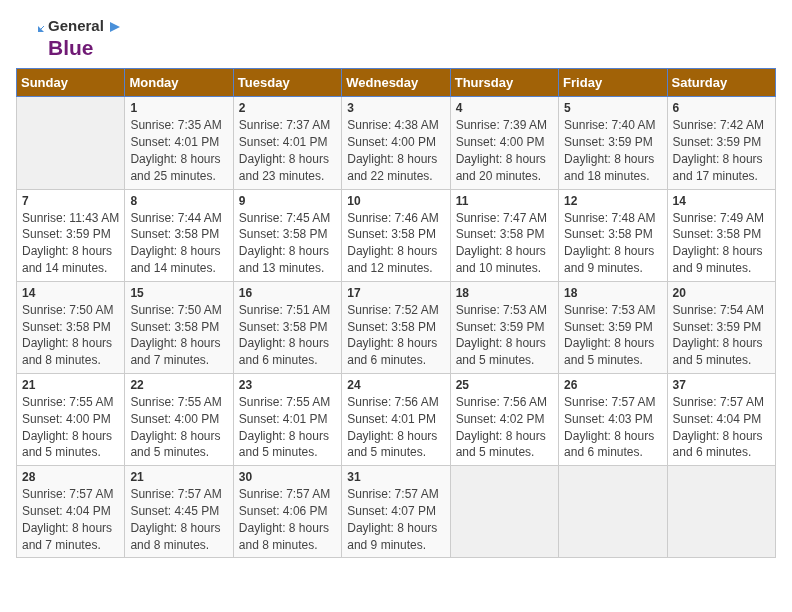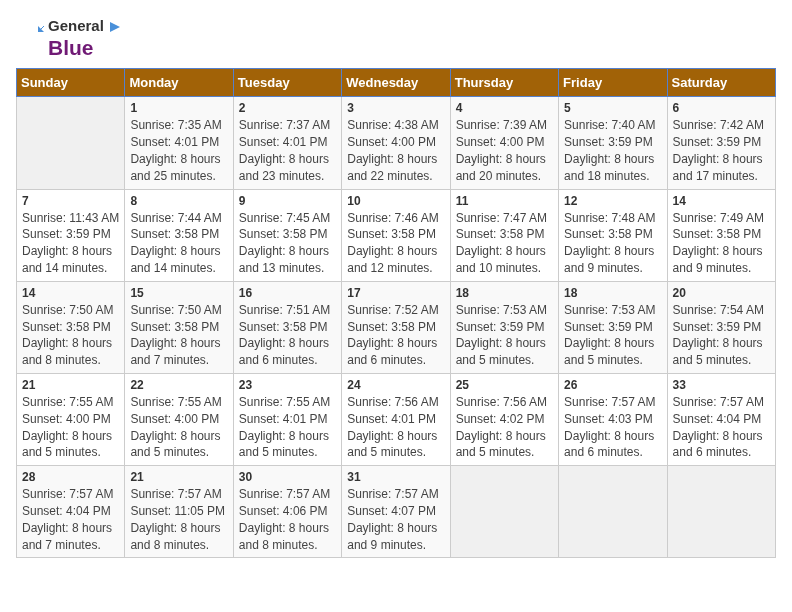--- a/index.html
+++ b/index.html
@@ -321,42 +321,42 @@
       </td>
         <td>
         <span class="day-num">26</span>
         <div class="cell-content">
           <span>Sunrise: 7:57 AM</span><br>
           <span>Sunset: 4:03 PM</span><br>
           <span>Daylight: 8 hours and 6 minutes.</span>
         </div>
       </td>
         <td>
-        <span class="day-num">33</span>
+        <span class="day-num">37</span>
         <div class="cell-content">
           <span>Sunrise: 7:57 AM</span><br>
           <span>Sunset: 4:04 PM</span><br>
           <span>Daylight: 8 hours and 6 minutes.</span>
         </div>
       </td>
       </tr>
       <tr>
         <td>
         <span class="day-num">28</span>
         <div class="cell-content">
           <span>Sunrise: 7:57 AM</span><br>
           <span>Sunset: 4:04 PM</span><br>
           <span>Daylight: 8 hours and 7 minutes.</span>
         </div>
       </td>
         <td>
         <span class="day-num">21</span>
         <div class="cell-content">
           <span>Sunrise: 7:57 AM</span><br>
-          <span>Sunset: 11:05 PM</span><br>
+          <span>Sunset: 4:45 PM</span><br>
           <span>Daylight: 8 hours and 8 minutes.</span>
         </div>
       </td>
         <td>
         <span class="day-num">30</span>
         <div class="cell-content">
           <span>Sunrise: 7:57 AM</span><br>
           <span>Sunset: 4:06 PM</span><br>
           <span>Daylight: 8 hours and 8 minutes.</span>
         </div>

